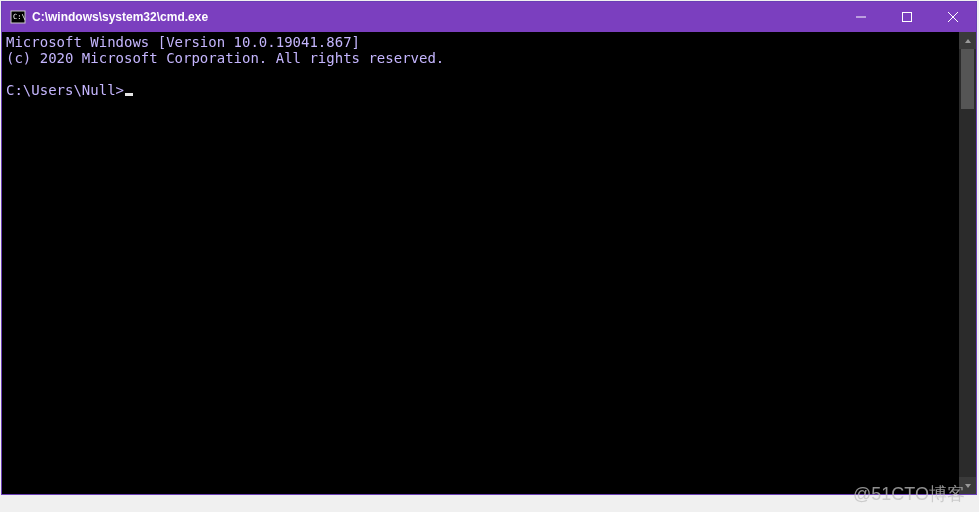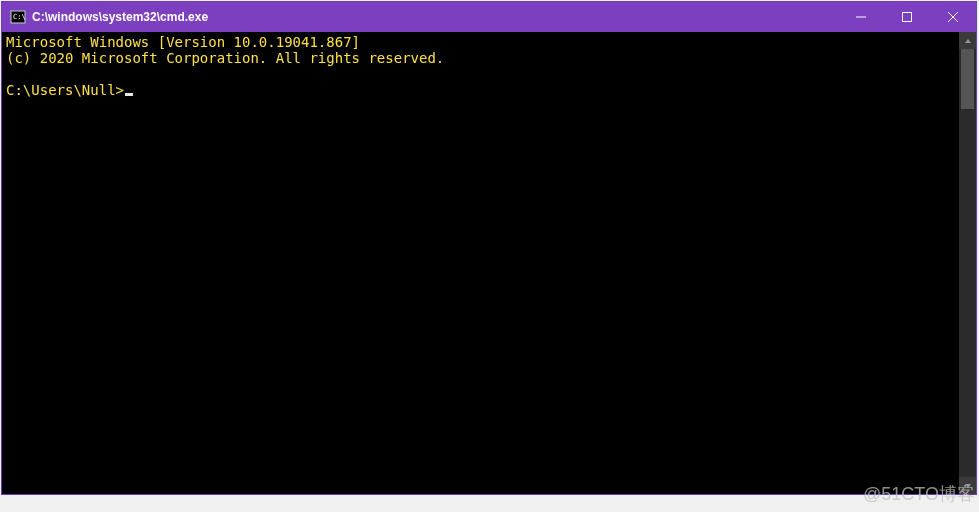--- a/index.html
+++ b/index.html
@@ -59,21 +59,21 @@
   }
   .client {
     flex: 1;
     display: flex;
     background: #000;
     position: relative;
   }
   .terminal {
     flex: 1;
     padding: 2px 0 0 4px;
-    color: #fde047;
+    color: #c4b5fd;
     font-family: "NSimSun","SimSun","Consolas",monospace;
     font-size: 14px;
     line-height: 16px;
     white-space: pre;
     overflow: hidden;
   }
   .cursor {
     display: inline-block;
     width: 8px;
     height: 3px;
@@ -105,21 +105,21 @@
   .sb-thumb {
     position: absolute;
     top: 0;
     left: 2px;
     right: 2px;
     height: 60px;
     background: #555;
   }
   .watermark {
     position: absolute;
-    right: 4px;
+    right: 14px;
     bottom: 6px;
     color: #bfbfbf;
     font-size: 18px;
     font-family: "Microsoft YaHei","Segoe UI",sans-serif;
     opacity: 0.75;
     pointer-events: none;
   }
 </style>
 </head>
 <body>

